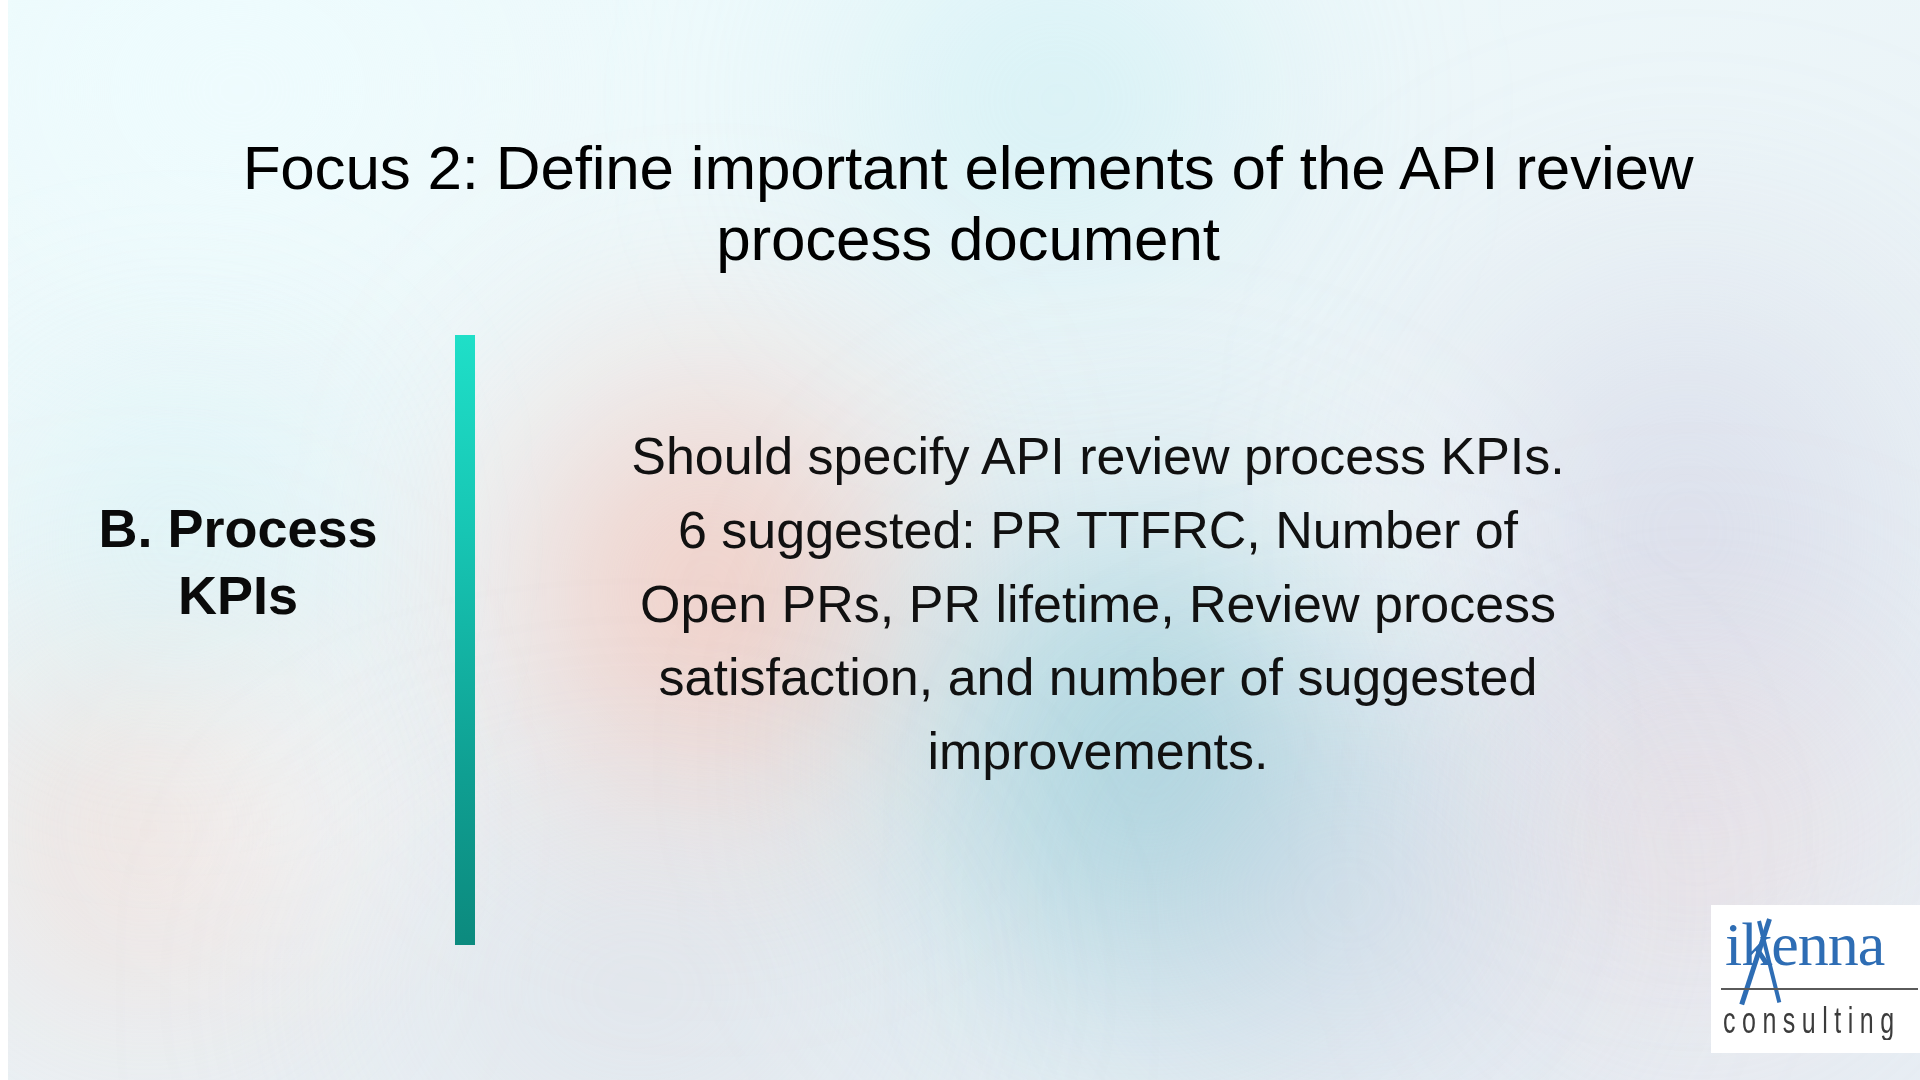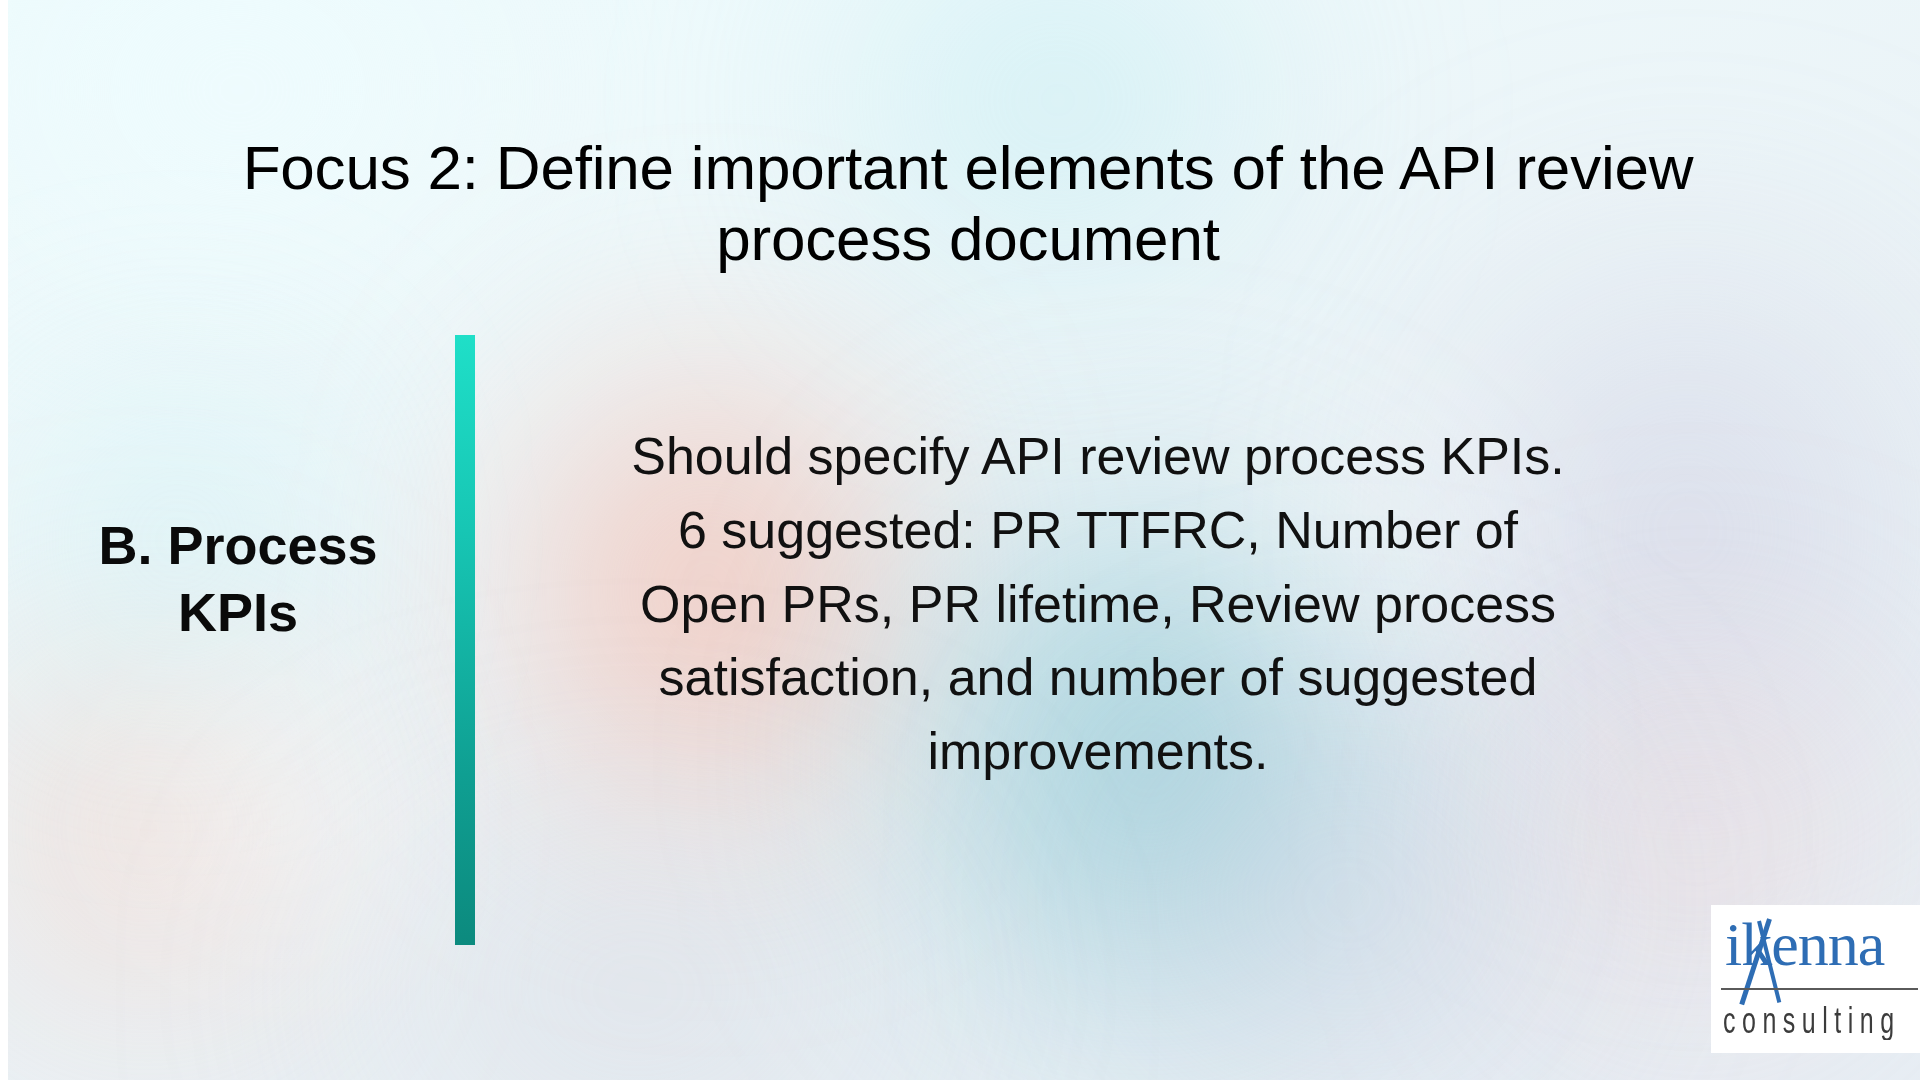--- a/index.html
+++ b/index.html
@@ -137,21 +137,21 @@
     left: 447px;
     top: 335px;
     width: 20px;
     height: 610px;
     background: linear-gradient(180deg, #1fdfc8 0%, #17c6b4 32%, #0f9f92 72%, #0c8a7e 100%);
   }
 
   .category-label {
     position: absolute;
     left: 40px;
-    top: 512px;
+    top: 495px;
     width: 380px;
     text-align: center;
     font-size: 54px;
     line-height: 1.24;
     font-weight: 700;
     color: #0a0a0a;
   }
 
   .body-text {
     position: absolute;

